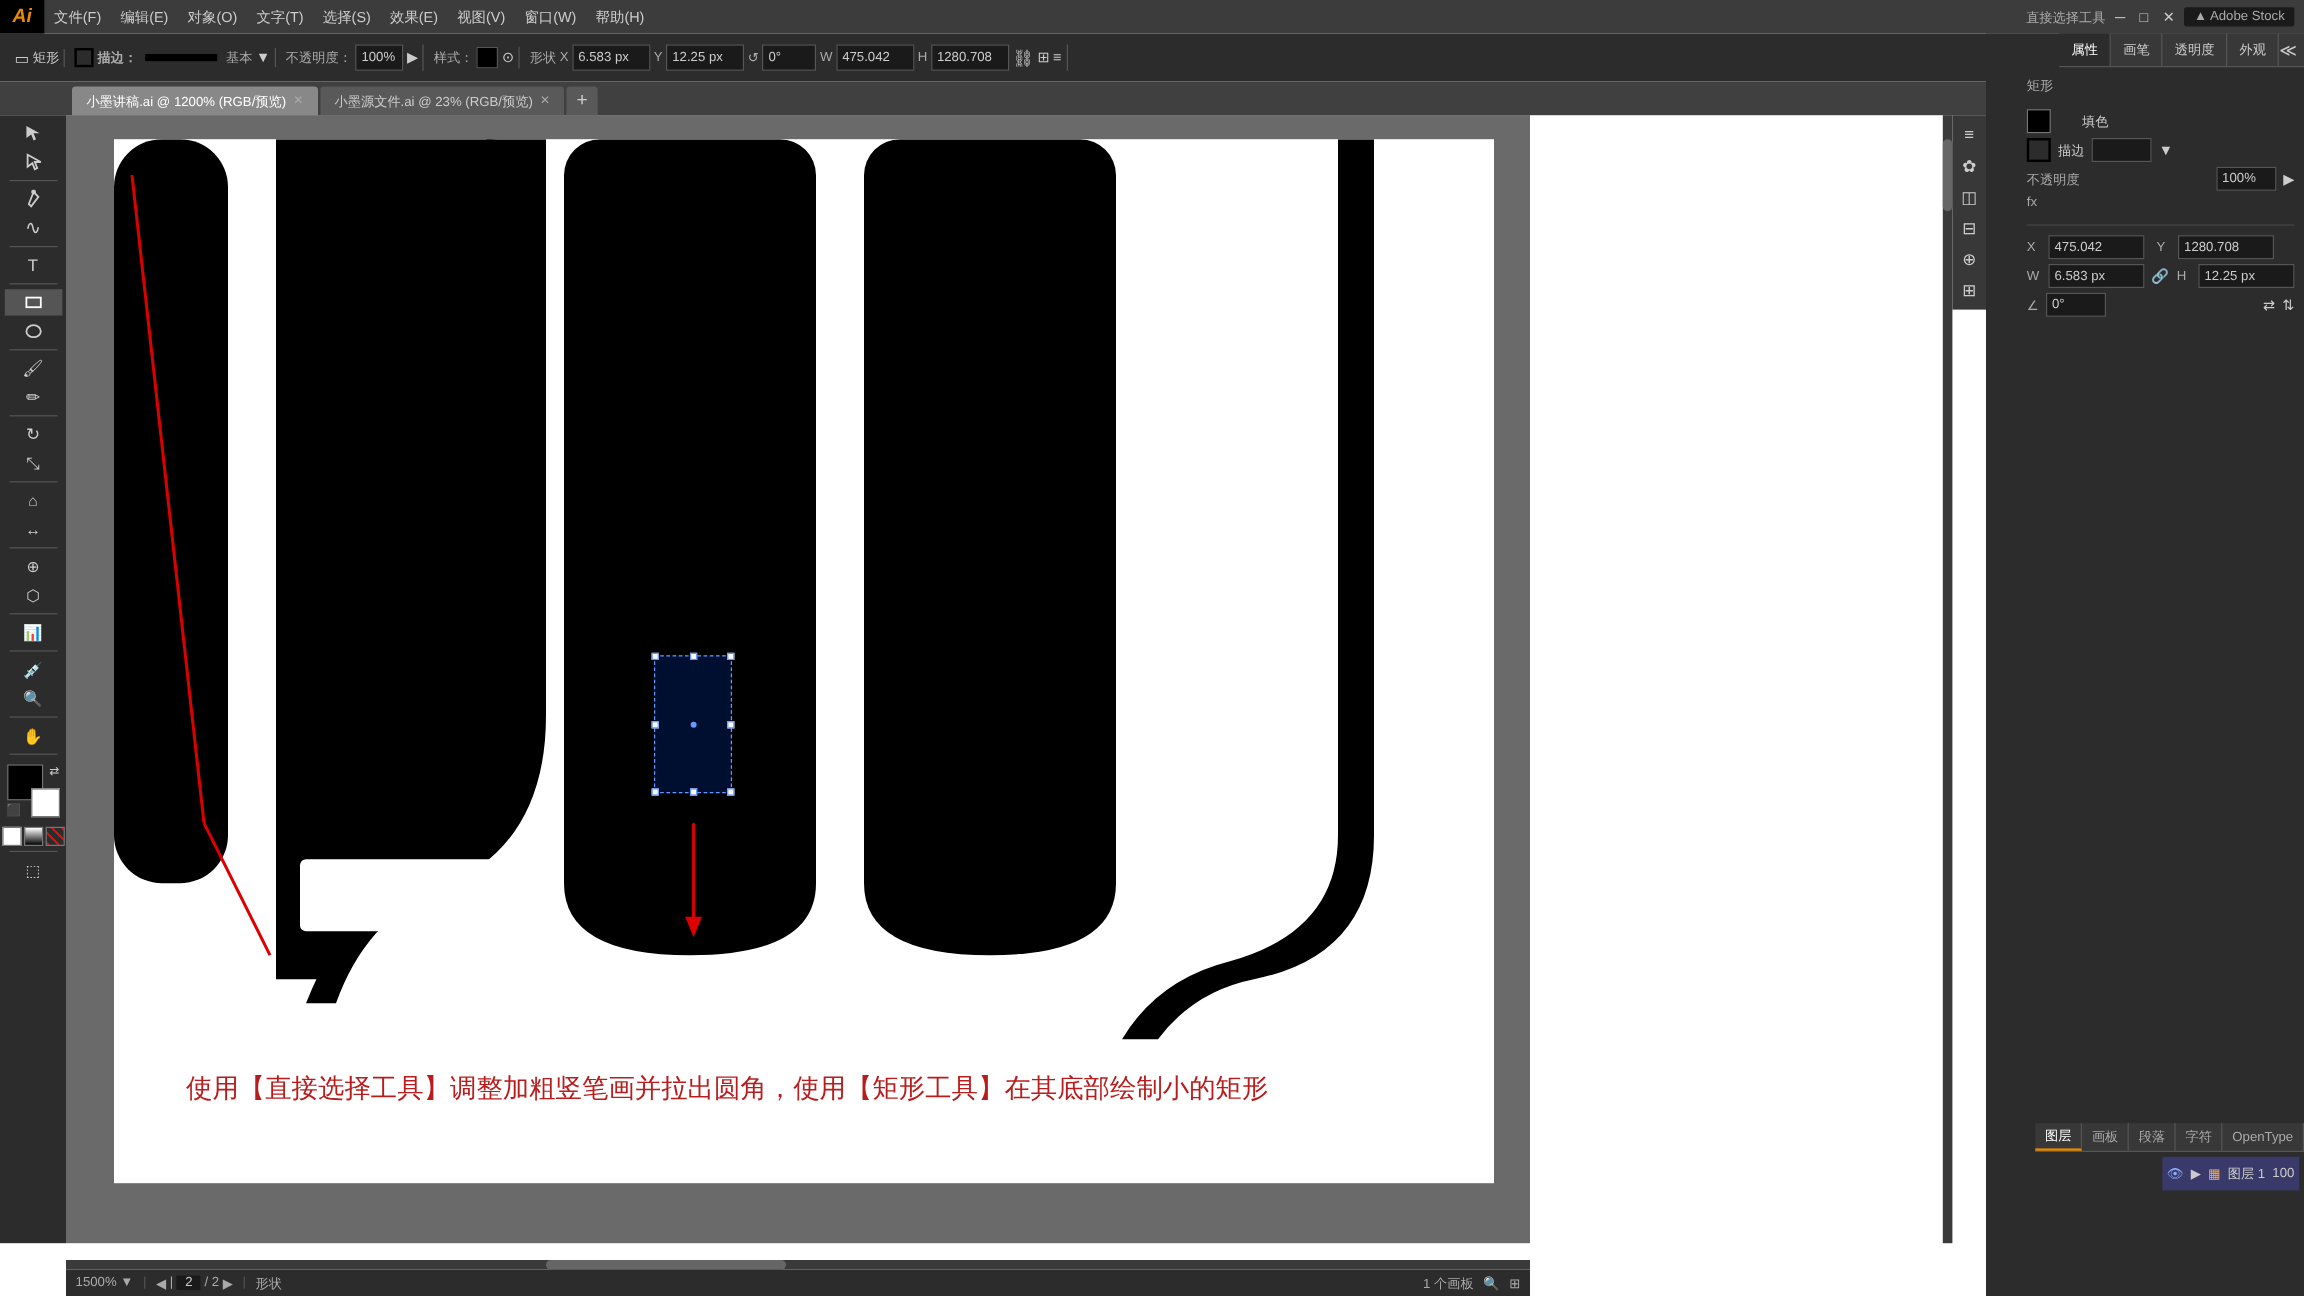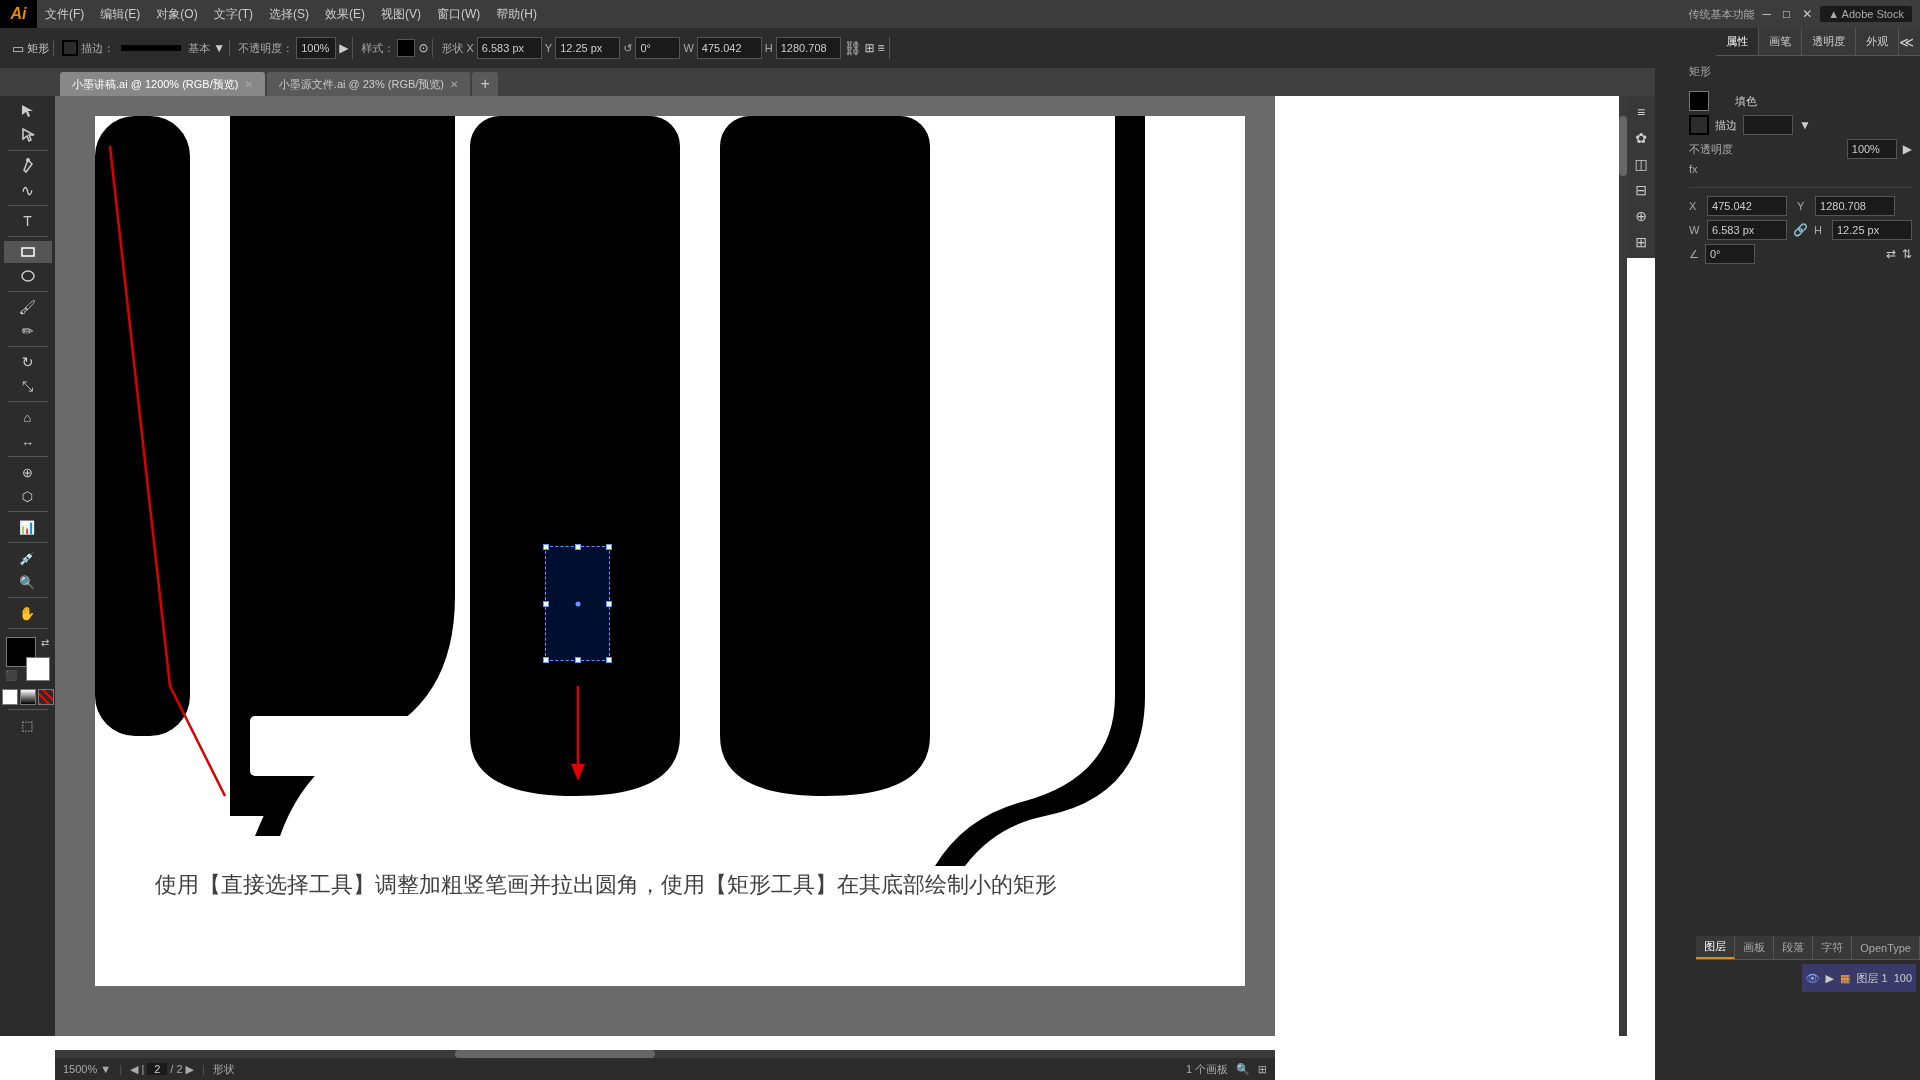--- a/index.html
+++ b/index.html
@@ -88,22 +88,22 @@
     .sel-handle.tr { top: -3px; right: -3px; }
     .sel-handle.ml { top: 50%; left: -3px; transform: translateY(-50%); }
     .sel-handle.mr { top: 50%; right: -3px; transform: translateY(-50%); }
     .sel-handle.bl { bottom: -3px; left: -3px; }
     .sel-handle.bm { bottom: -3px; left: 50%; transform: translateX(-50%); }
     .sel-handle.br { bottom: -3px; right: -3px; }
     .sel-center-dot { width: 5px; height: 5px; background: #6699ff; border-radius: 50%; position: absolute; top: 50%; left: 50%; transform: translate(-50%, -50%); }
 
     
     #annotation-text {
-      position: absolute; bottom: 86px; left: 60px; right: 60px;
-      color: #404040; font-size: 22px; font-weight: normal; text-align: left;
+      position: absolute; bottom: 64px; left: 60px; right: 60px;
+      color: #b91c1c; font-size: 22px; font-weight: normal; text-align: left;
     }
 
     
     #tool-hint {
       position: absolute; bottom: 10px; left: 60px;
       background: #e8c840; padding: 10px 20px; border-radius: 4px; min-width: 160px;
     }
     #tool-hint-name { font-size: 22px; font-weight: bold; color: #000; }
     #tool-hint-key { font-size: 18px; color: #333; text-align: center; }
 
@@ -185,37 +185,37 @@
   <div class="menu-item">文件(F)</div>
   <div class="menu-item">编辑(E)</div>
   <div class="menu-item">对象(O)</div>
   <div class="menu-item">文字(T)</div>
   <div class="menu-item">选择(S)</div>
   <div class="menu-item">效果(E)</div>
   <div class="menu-item">视图(V)</div>
   <div class="menu-item">窗口(W)</div>
   <div class="menu-item">帮助(H)</div>
   <div id="menu-right">
-    <span style="color:#aaa;font-size:11px;">传统基本功能</span>
+    <span style="color:#aaa;font-size:11px;">直接选择工具</span>
     <span style="color:#ccc;cursor:pointer;padding:0 4px;">─</span>
     <span style="color:#ccc;cursor:pointer;padding:0 4px;">□</span>
     <span style="color:#ccc;cursor:pointer;padding:0 4px;">✕</span>
     <span id="adobe-stock">▲ Adobe Stock</span>
   </div>
 </div>
 
 <div id="toolbar">
   <div class="tool-group">
     <span style="color:#ccc;font-size:13px;">▭</span>
     <span style="color:#ccc;font-size:11px;">矩形</span>
   </div>
 
   <div class="tool-group">
     <div style="width:16px;height:16px;border:2px solid #000;background:transparent;"></div>
-    <span style="color:#aaa;font-size:11px;">描边：</span>
+    <span style="color:#aaa;font-size:11px;font-weight:bold;">描边：</span>
     <div class="stroke-preview"></div>
     <span style="color:#aaa;font-size:11px;">基本</span>
     <span style="color:#ccc;cursor:pointer;">▼</span>
   </div>
 
   <div class="tool-group">
     <span style="color:#aaa;font-size:11px;">不透明度：</span>
     <input class="tool-input" id="opacity-val" value="100%" style="">
     <span style="color:#ccc;cursor:pointer;">▶</span>
   </div>

